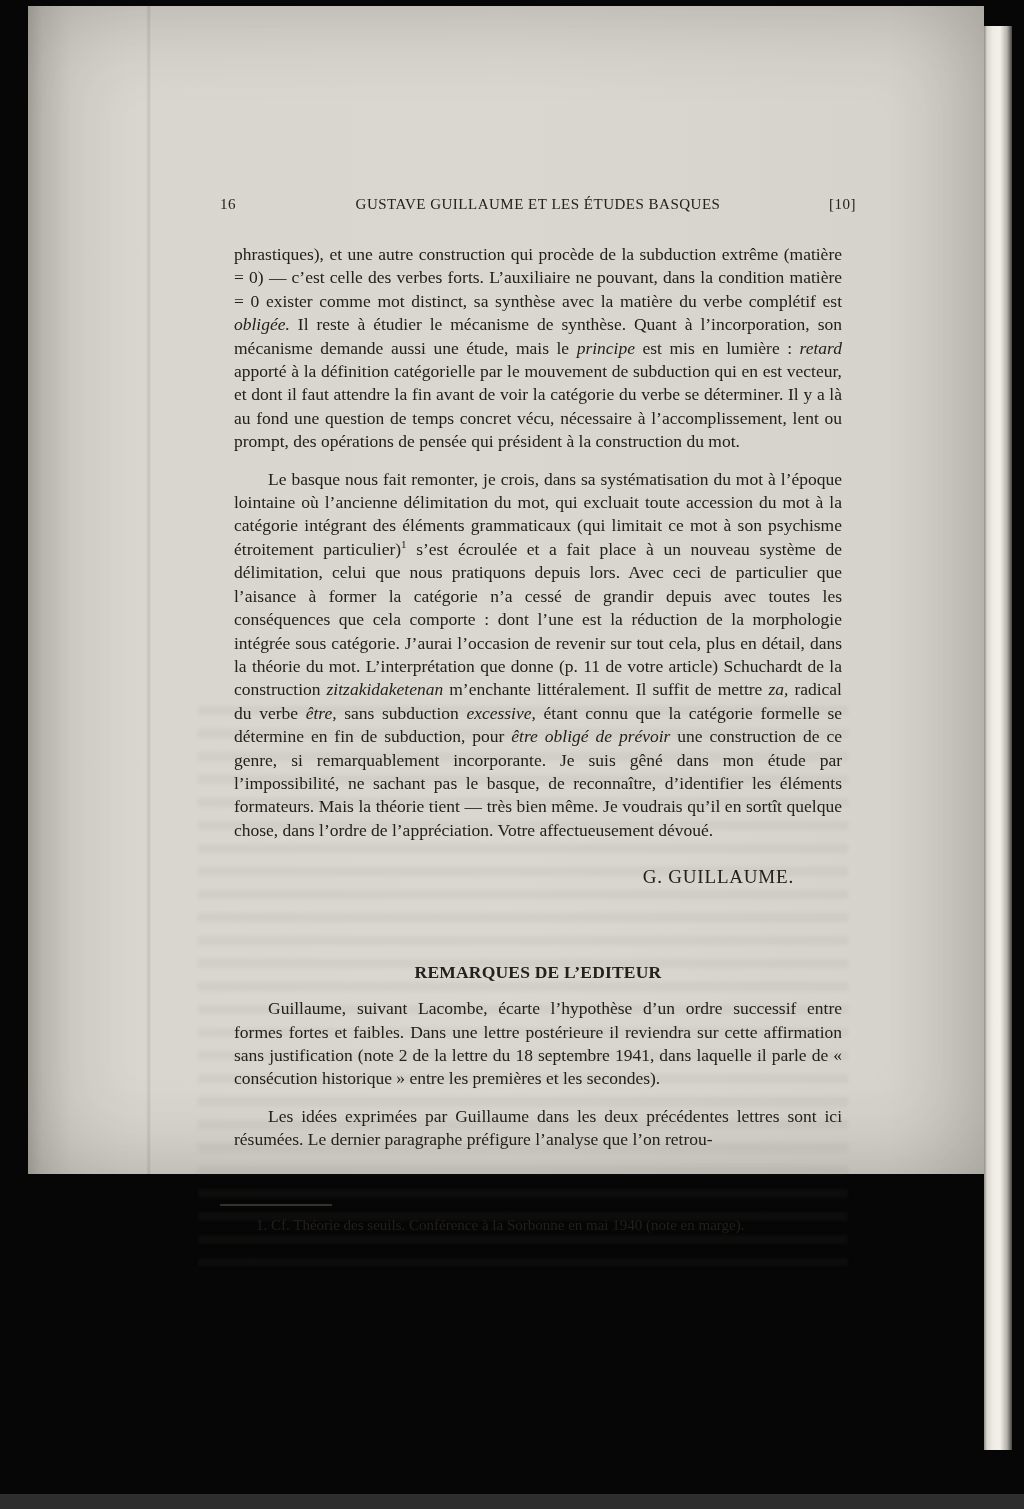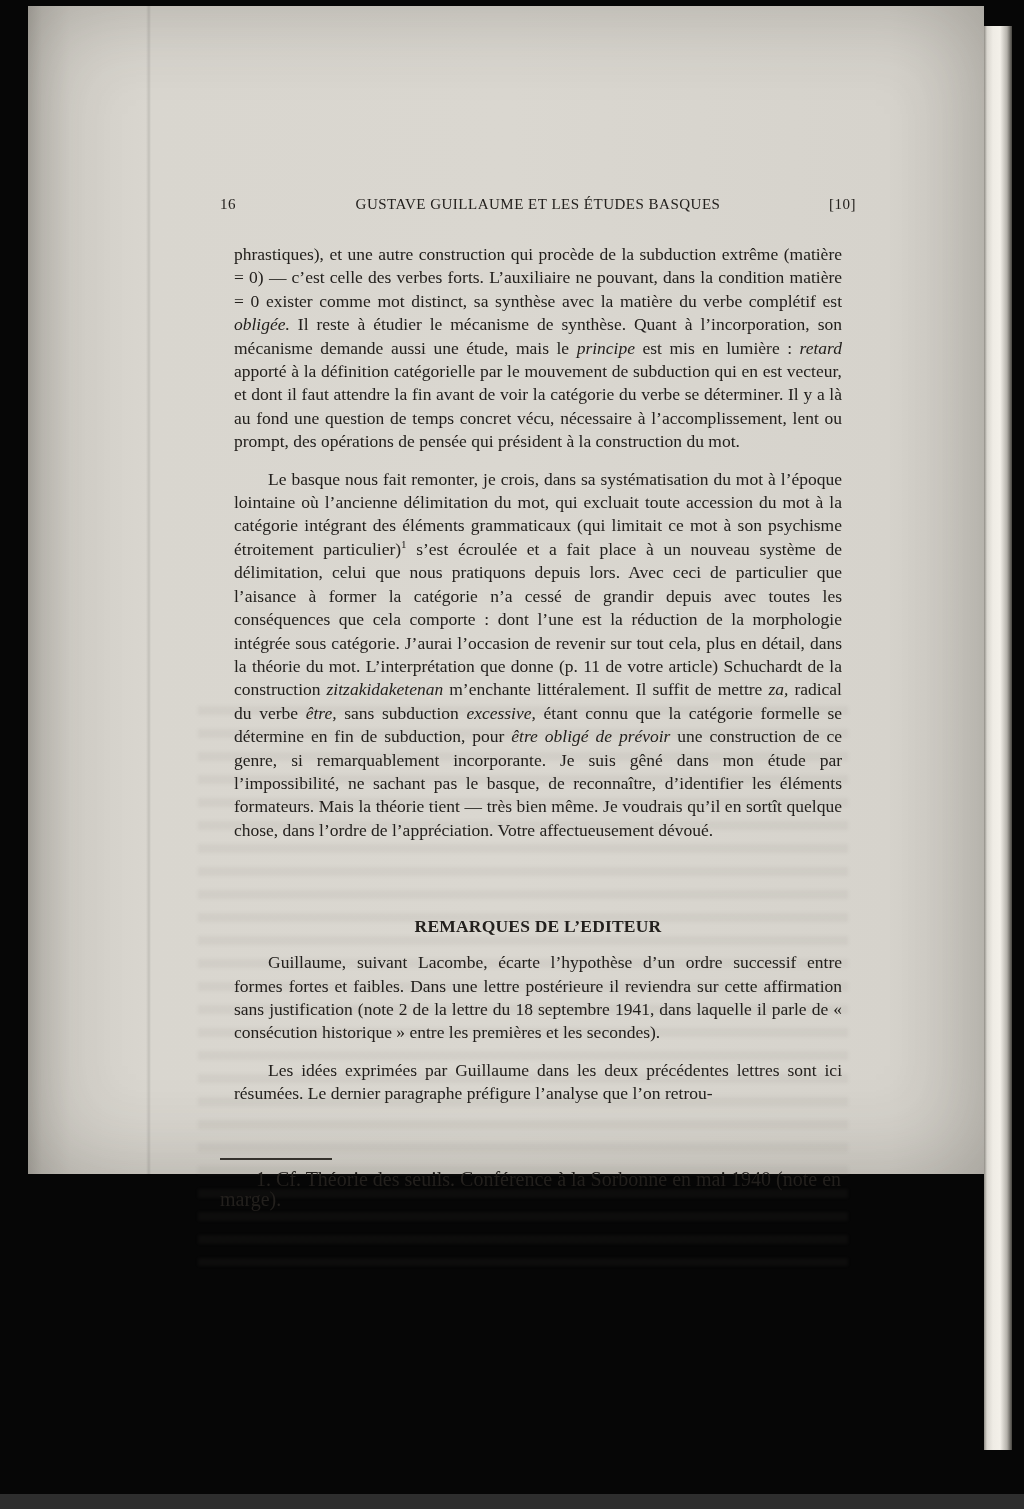--- a/index.html
+++ b/index.html
@@ -70,21 +70,21 @@
     font-size: 17.5px; font-weight: bold; letter-spacing: .2px;
   }
 
   .footnote-rule {
     margin-top: 52px;
     width: 112px; height: 0;
     border-top: 2.5px solid #35322d;
   }
   .footnote {
     margin-top: 9px;
-    font-size: 20px; line-height: 20px;
+    font-size: 15px; line-height: 20px;
     text-indent: 36px;
   }
 
   .fore-edge {
     position: absolute; left: 984px; top: 26px;
     width: 28px; height: 1424px;
     background: linear-gradient(90deg,
       #8f8c85 0px, #d9d6cf 3px, #efece5 9px, #f3f0e9 16px,
       #b4b1aa 23px, #46443f 28px);
   }
@@ -108,20 +108,21 @@
       <span class="pagenum">16</span>
       <span class="running-title">GUSTAVE GUILLAUME ET LES ÉTUDES BASQUES</span>
       <span class="bracket">[10]</span>
     </div>
 
     <div class="body-text letter-body">
         <p class="para"><span>phrastiques), et une autre construction qui procède de la subduction extrême (matière = 0) — c’est celle des verbes forts. L’auxiliaire ne pouvant, dans la condition matière = 0 exister comme mot distinct, sa synthèse avec la matière du verbe complétif est </span><span class="it">obligée.</span><span> Il reste à étudier le mécanisme de synthèse. Quant à l’incorporation, son mécanisme demande aussi une étude, mais le </span><span class="it">principe</span><span> est mis en lumière : </span><span class="it">retard</span><span> apporté à la définition catégorielle par le mouvement de subduction qui en est vecteur, et dont il faut attendre la fin avant de voir la catégorie du verbe se déterminer. Il y a là au fond une question de temps concret vécu, nécessaire à l’accomplissement, lent ou prompt, des opérations de pensée qui président à la construction du mot.</span></p>
         <p class="para indent"><span>Le basque nous fait remonter, je crois, dans sa systématisation du mot à l’époque lointaine où l’ancienne délimitation du mot, qui excluait toute accession du mot à la catégorie intégrant des éléments grammaticaux (qui limitait ce mot à son psychisme étroitement particulier)</span><sup>1</sup><span> s’est écroulée et a fait place à un nouveau système de délimitation, celui que nous pratiquons depuis lors. Avec ceci de particulier que l’aisance à former la catégorie n’a cessé de grandir depuis avec toutes les conséquences que cela comporte : dont l’une est la réduction de la morphologie intégrée sous catégorie. J’aurai l’occasion de revenir sur tout cela, plus en détail, dans la théorie du mot. L’interprétation que donne (p. 11 de votre article) Schuchardt de la construction </span><span class="it">zitzakidaketenan</span><span> m’enchante littéralement. Il suffit de mettre </span><span class="it">za,</span><span> radical du verbe </span><span class="it">être,</span><span> sans subduction </span><span class="it">excessive,</span><span> étant connu que la catégorie formelle se détermine en fin de subduction, pour </span><span class="it">être obligé de prévoir</span><span> une construction de ce genre, si remarquablement incorporante. Je suis gêné dans mon étude par l’impossibilité, ne sachant pas le basque, de reconnaître, d’identifier les éléments formateurs. Mais la théorie tient — très bien même. Je voudrais qu’il en sortît quelque chose, dans l’ordre de l’appréciation. Votre affectueusement dévoué.</span></p>
       </div>
 
+    <div class="signature">G. GUILLAUME.</div>
 
     <h2 class="section-heading">REMARQUES DE L’EDITEUR</h2>
 
     <div class="body-text editor-body">
         <p class="para indent"><span>Guillaume, suivant Lacombe, écarte l’hypothèse d’un ordre successif entre formes fortes et faibles. Dans une lettre postérieure il reviendra sur cette affirmation sans justification (note 2 de la lettre du 18 septembre 1941, dans laquelle il parle de « consécution historique » entre les premières et les secondes).</span></p>
         <p class="para indent"><span>Les idées exprimées par Guillaume dans les deux précédentes lettres sont ici résumées. Le dernier paragraphe préfigure l’analyse que l’on retrou-</span></p>
       </div>
 
     <div class="footnote-rule"></div>
     <div class="footnote">1. Cf. Théorie des seuils. Conférence à la Sorbonne en mai 1940 (note en marge).</div>

